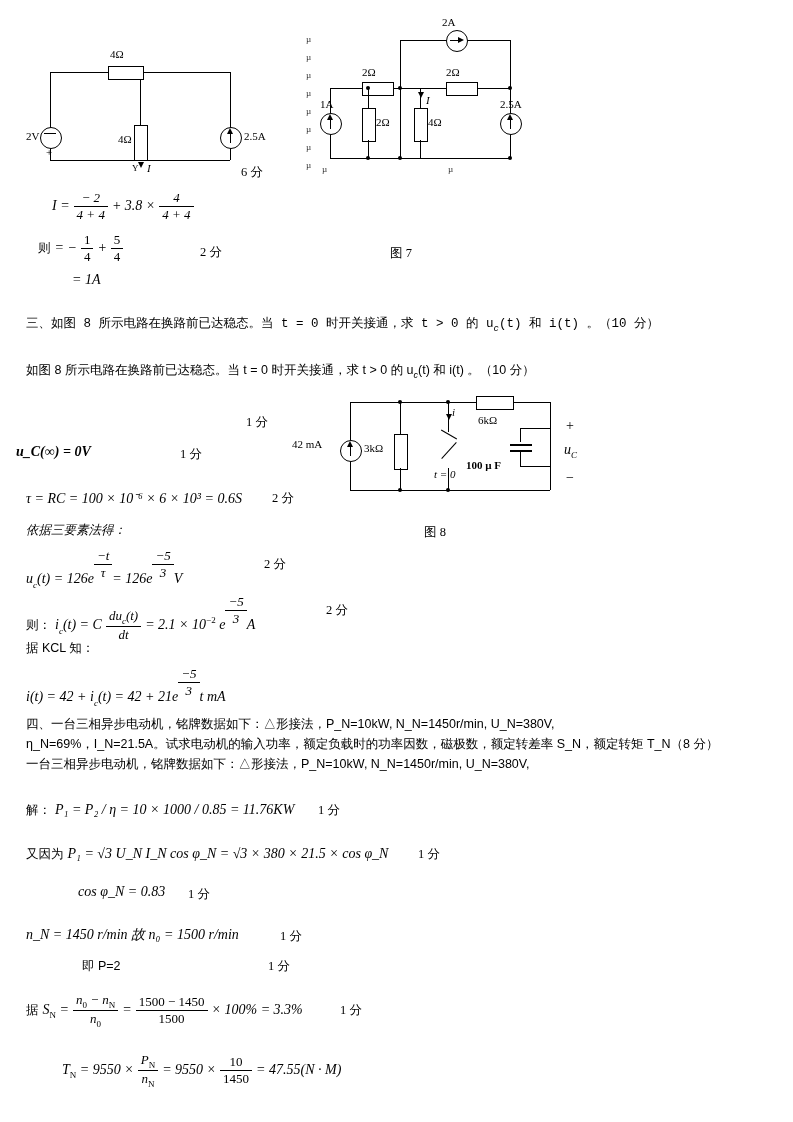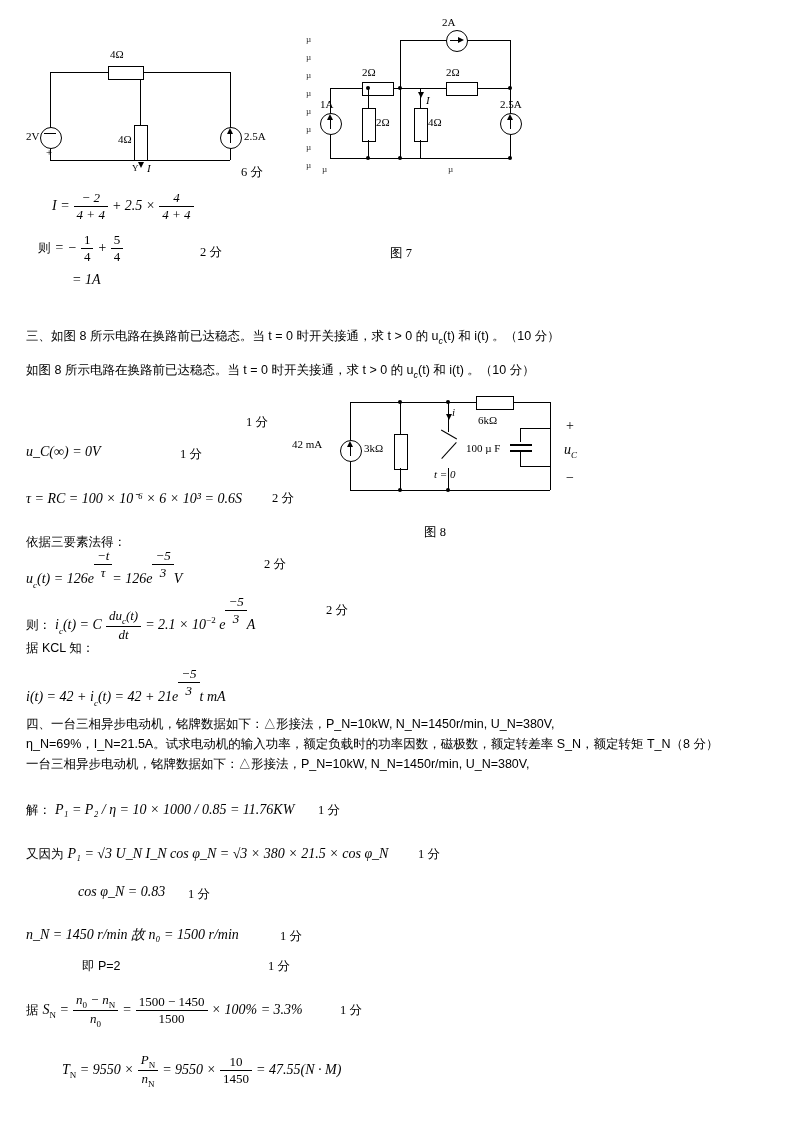--- a/index.html
+++ b/index.html
@@ -139,21 +139,21 @@
 
   <div class="txt abs" style="left:241px;top:164px;">6 分</div>
   <div class="txt abs" style="left:390px;top:245px;">图 7</div>
 
   <div class="abs" style="left:52px;top:190px;">
     <span class="math">I =</span>
     <span class="frac">
       <span class="num">− 2</span>
       <span class="den">4 + 4</span>
     </span>
-    <span class="math">+ 2.5 ×</span>
+    <span class="math">+ 3.8 ×</span>
     <span class="frac">
       <span class="num">4</span>
       <span class="den">4 + 4</span>
     </span>
   </div>
 
   <div class="abs" style="left:38px;top:232px;">
     <span class="cn">则</span>
     <span class="math">= −</span>
     <span class="frac nm">
@@ -162,36 +162,36 @@
     </span>
     <span class="math">+</span>
     <span class="frac nm">
       <span class="num">5</span>
       <span class="den">4</span>
     </span>
   </div>
   <div class="txt abs" style="left:200px;top:244px;">2 分</div>
   <div class="math abs" style="left:72px;top:272px;">= 1A</div>
 
-  <div class="abs cn" style="left:26px;top:328px;width:740px;">
+  <div class="abs cn" style="left:26px;top:315px;width:740px;font-family:Liberation Mono, monospace;">
     <span>三、如图 8 所示电路在换路前已达稳态。当 t = 0 时开关接通，求 t &gt; 0 的 u</span><span class="sub">c</span><span>(t) 和 i(t) 。（10 分）</span>
   </div>
   <div class="abs cn" style="left:26px;top:362px;width:740px;">
     <span>如图 8 所示电路在换路前已达稳态。当 t = 0 时开关接通，求 t &gt; 0 的 u</span><span class="sub">c</span><span>(t) 和 i(t) 。（10 分）</span>
   </div>
 
   <div class="txt abs" style="left:246px;top:414px;">1 分</div>
 
-  <div class="math abs" style="left:26px;top:444px;">u_C(∞) = 0V</div>
+  <div class="math abs" style="left:16px;top:444px;font-weight:bold;">u_C(∞) = 0V</div>
   <div class="txt abs" style="left:180px;top:446px;">1 分</div>
 
   <div class="math abs" style="left:26px;top:488px;">τ = RC = 100 × 10⁻⁶ × 6 × 10³ = 0.6S</div>
   <div class="txt abs" style="left:272px;top:490px;">2 分</div>
 
-  <div class="cn abs" style="left:26px;top:534px;">依据三要素法得：</div>
+  <div class="cn abs" style="left:26px;top:522px;font-style:italic;">依据三要素法得：</div>
 
   <div class="abs" style="left:26px;top:548px;">
     <span class="math">u</span><span class="sub">c</span><span class="math">(t) = 126e</span><span class="frac" style="font-size:9px;vertical-align:super;">
       <span class="num">−t</span>
       <span class="den">τ</span>
     </span><span class="math">= 126e</span><span class="frac" style="font-size:9px;vertical-align:super;">
       <span class="num">−5</span>
       <span class="den">3</span>
     </span><span class="math">V</span>
   </div>
@@ -246,21 +246,21 @@
     <div class="lbl" style="left:104px;top:70px;font-style:italic;">t = 0</div>
     <div class="lbl" style="left:122px;top:8px;font-style:italic;">i</div>
     <div class="arrowdn" style="left:116px;top:16px;"></div>
 
     <div class="wire vw" style="left:190px;top:30px;height:14px;"></div>
     <div class="gline" style="left:180px;top:46px;width:22px;height:2px;"></div>
     <div class="gline" style="left:180px;top:52px;width:22px;height:2px;"></div>
     <div class="wire vw" style="left:190px;top:54px;height:14px;"></div>
     <div class="wire hw" style="left:190px;top:30px;width:30px;"></div>
     <div class="wire hw" style="left:190px;top:68px;width:30px;"></div>
-    <div class="lbl" style="left:136px;top:44px;">100 µ F</div>
+    <div class="lbl" style="left:136px;top:61px;font-weight:bold;">100 µ F</div>
 
     <div class="lbl" style="left:236px;top:20px;font-size:14px;">+</div>
     <div class="lbl" style="left:236px;top:72px;font-size:14px;">−</div>
     <div class="abs" style="left:234px;top:42px;">
       <span class="math">u</span><span class="sub">C</span>
     </div>
 
     <div class="node" style="left:68px;top:2px;"></div>
     <div class="node" style="left:116px;top:2px;"></div>
     <div class="node" style="left:68px;top:90px;"></div>

